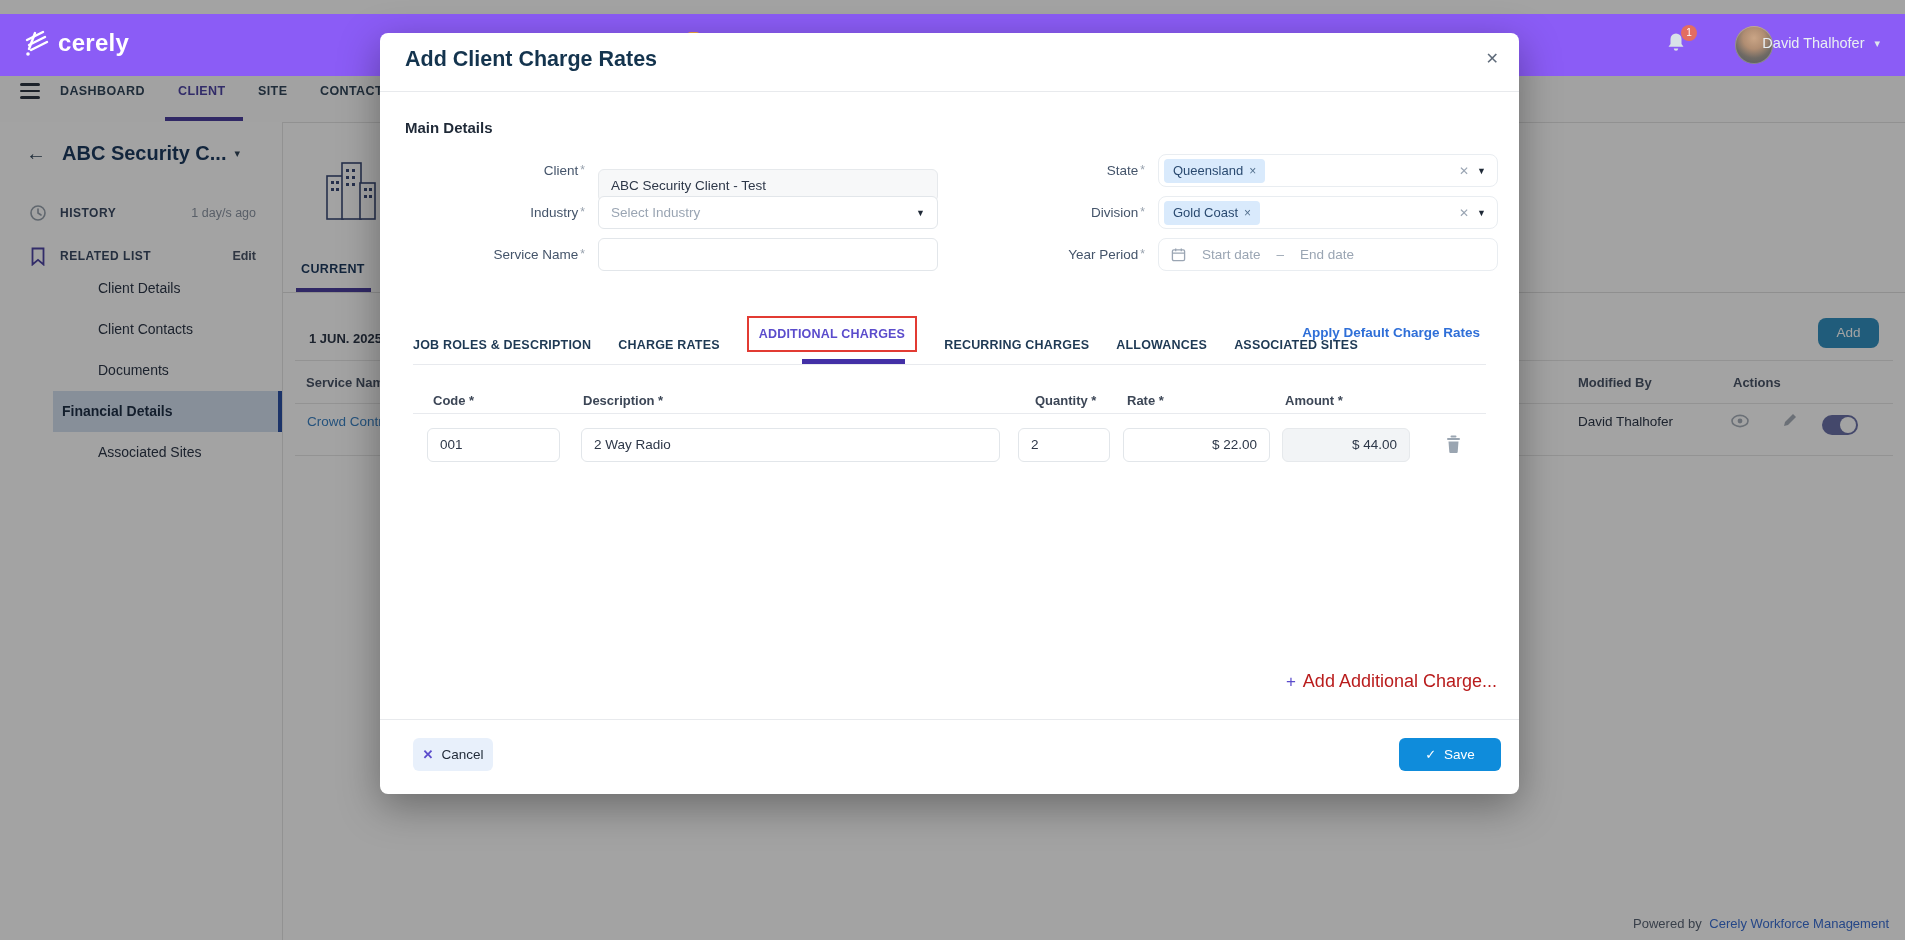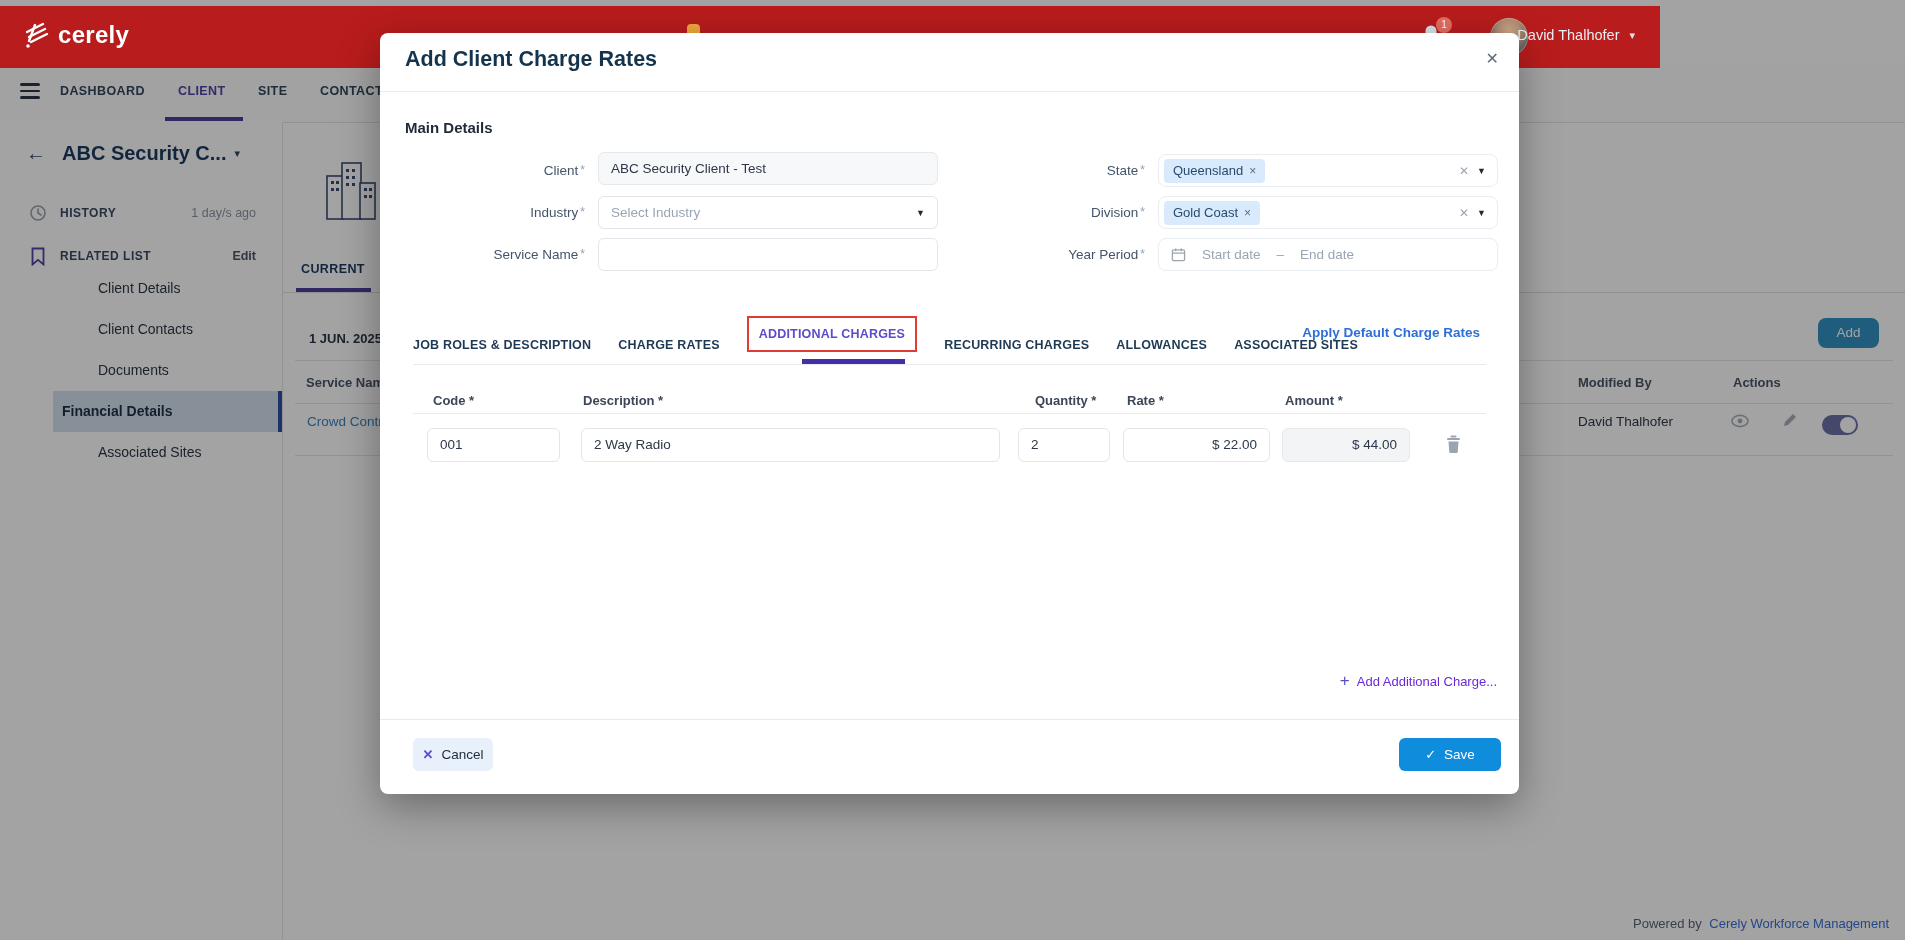--- a/index.html
+++ b/index.html
@@ -1,20 +1,20 @@
 <!DOCTYPE html>
 <html><head>
 <meta charset="utf-8">
 <style>
   html,body{margin:0;padding:0;width:1905px;height:940px;overflow:hidden;
     font-family:"Liberation Sans",sans-serif;background:#ffffff;position:relative;}
   .abs{position:absolute;}
 
   
-  .topbar{position:absolute;left:0;top:6px;width:1660px;height:62px;background:#b91c1c;z-index:30;}
+  .topbar{position:absolute;left:0;top:14px;width:1905px;height:62px;background:#8b5cf6;z-index:30;}
   .brand{position:absolute;left:20px;top:14px;display:flex;align-items:center;gap:8px;}
   .brand-name{color:#ffffff;font-size:24px;font-weight:600;letter-spacing:.3px;}
   .topbar-glyph{position:absolute;left:687px;top:18px;width:13px;height:13px;border-radius:4px;background:#f0a73c;}
   .bell-wrap{position:absolute;right:215px;top:16px;width:26px;height:30px;}
   .badge{position:absolute;right:-7px;top:-5px;min-width:16px;height:16px;border-radius:8px;background:#e36d60;
     color:#fff;font-size:10px;line-height:16px;text-align:center;padding:0 2px;box-sizing:border-box;}
   .avatar{position:absolute;right:132px;top:12px;width:38px;height:38px;border-radius:50%;
     background:radial-gradient(circle at 50% 32%,#caa586 0%,#b08d72 34%,#6f6a64 62%,#4d565e 100%);
     box-shadow:inset 0 0 0 1px rgba(255,255,255,.25);}
   .user{position:absolute;right:25px;top:21px;display:flex;align-items:center;gap:10px;color:#e9eff3;font-size:14.5px;}
@@ -98,21 +98,21 @@
   .col-h{position:absolute;top:360px;font-size:13px;font-weight:700;color:#3c4656;}
   .row-line{position:absolute;left:33px;top:380px;width:1073px;height:1px;background:#e8eaee;}
   .t-input{position:absolute;top:395px;height:34px;box-sizing:border-box;border:1px solid #e2e6ea;border-radius:6px;
     font-size:13.5px;color:#2d3748;line-height:32px;padding:0 12px;background:#fff;}
   .t-input.right{text-align:right;padding-left:30px;}
   .t-input.readonly{background:#f2f4f6;border-color:#e6e9ec;}
   .trash{position:absolute;left:1066px;top:402px;cursor:pointer;}
 
   .add-charge{position:absolute;right:22px;top:638px;display:flex;align-items:center;gap:7px;cursor:pointer;}
   .add-charge .plus{color:#5b4ccc;font-size:17px;font-weight:400;}
-  .add-charge .txt{font-size:13px;color:#6d28d9;}
+  .add-charge .txt{font-size:18px;color:#b91c1c;}
   .m-footline{position:absolute;left:0;top:686px;width:1139px;height:1px;background:#e8eaed;}
   .btn{position:absolute;top:705px;height:33px;border-radius:6px;display:flex;align-items:center;justify-content:center;gap:8px;
     font-size:13.5px;cursor:pointer;box-sizing:border-box;}
   .btn.cancel{left:33px;width:80px;background:#e8f0fb;color:#1f2937;}
   .btn.cancel .x{color:#5b4ccc;font-size:13px;font-weight:700;}
   .btn.save{left:1019px;width:102px;background:#0f8cdb;color:#fff;}
   .btn.save .chk{font-size:13px;}
 </style>
 </head>
 <body>
@@ -249,21 +249,21 @@
 <div class="modal">
   <div class="m-title">Add Client Charge Rates</div>
   <div class="m-close">✕</div>
   <div class="m-hline" style="top:58px"></div>
 
   <div class="m-section">Main Details</div>
 
   <div class="f-label" style="left:0;top:121px">
     <span>Client</span><span class="req">*</span>
   </div>
-  <div class="f-input readonly" style="left:218px;top:119px;width:340px">
+  <div class="f-input readonly" style="left:218px;top:136px;width:340px">
     <span>ABC Security Client - Test</span>
   </div>
   <div class="f-label" style="left:560px;top:121px">
     <span>State</span><span class="req">*</span>
   </div>
   <div class="mselect" style="left:778px;top:121px;width:340px">
     <span class="chip">
       <span>Queensland</span>
       <span class="x">×</span>
     </span>

